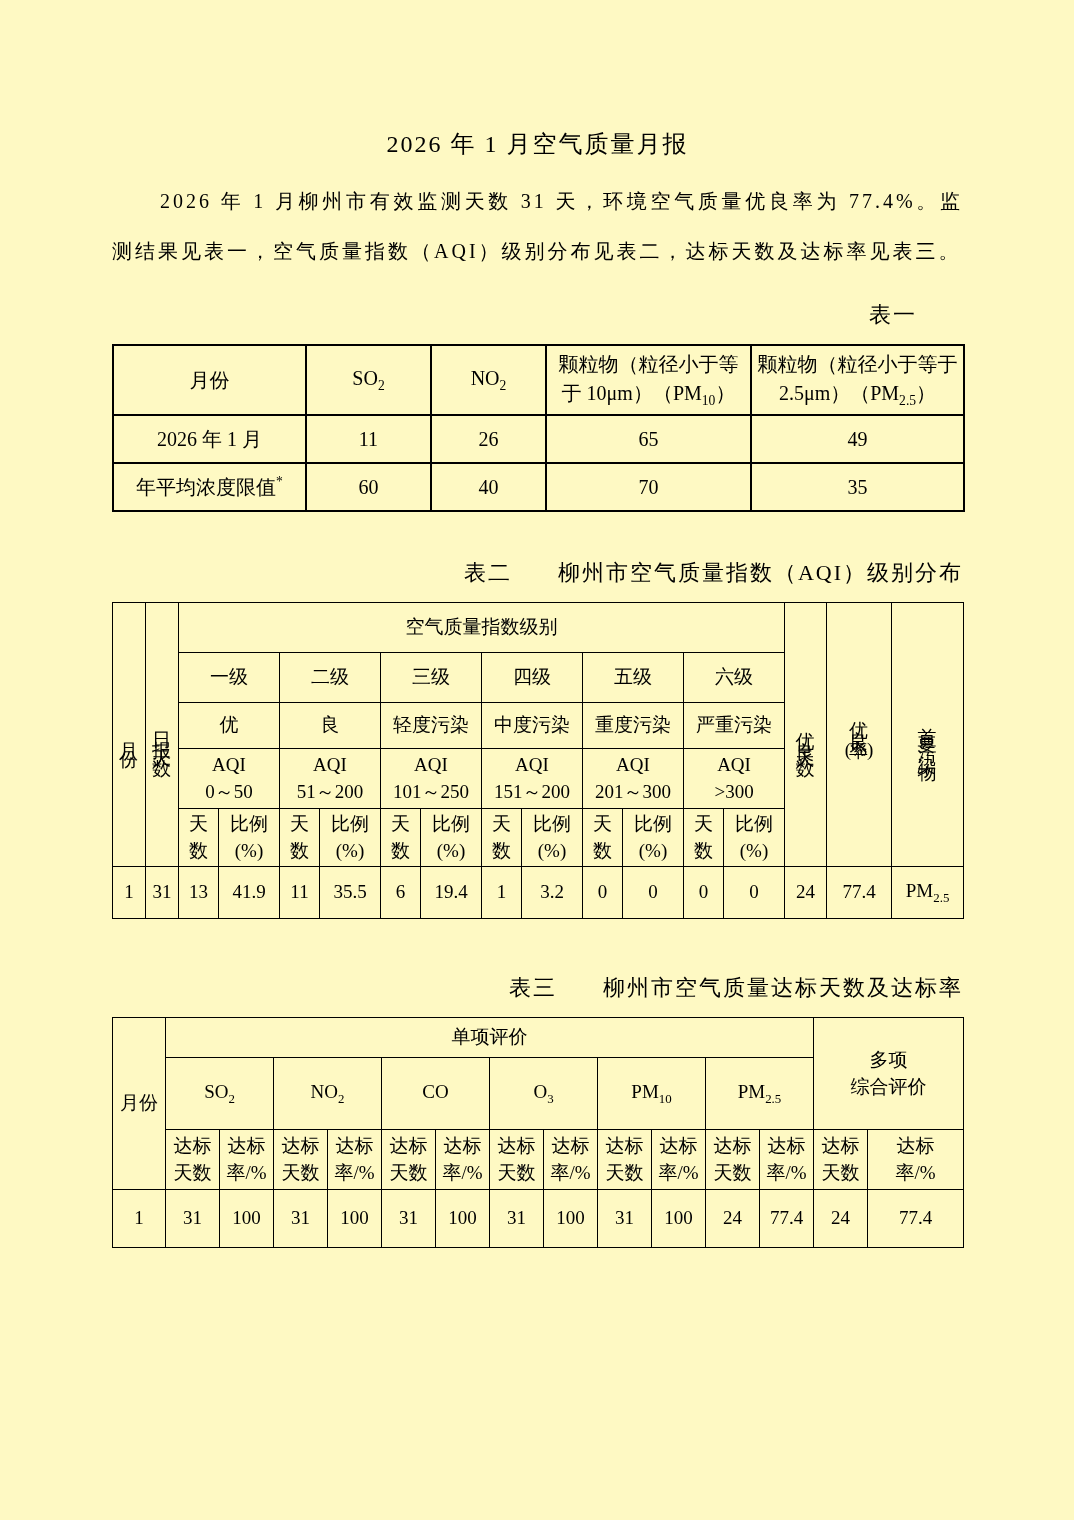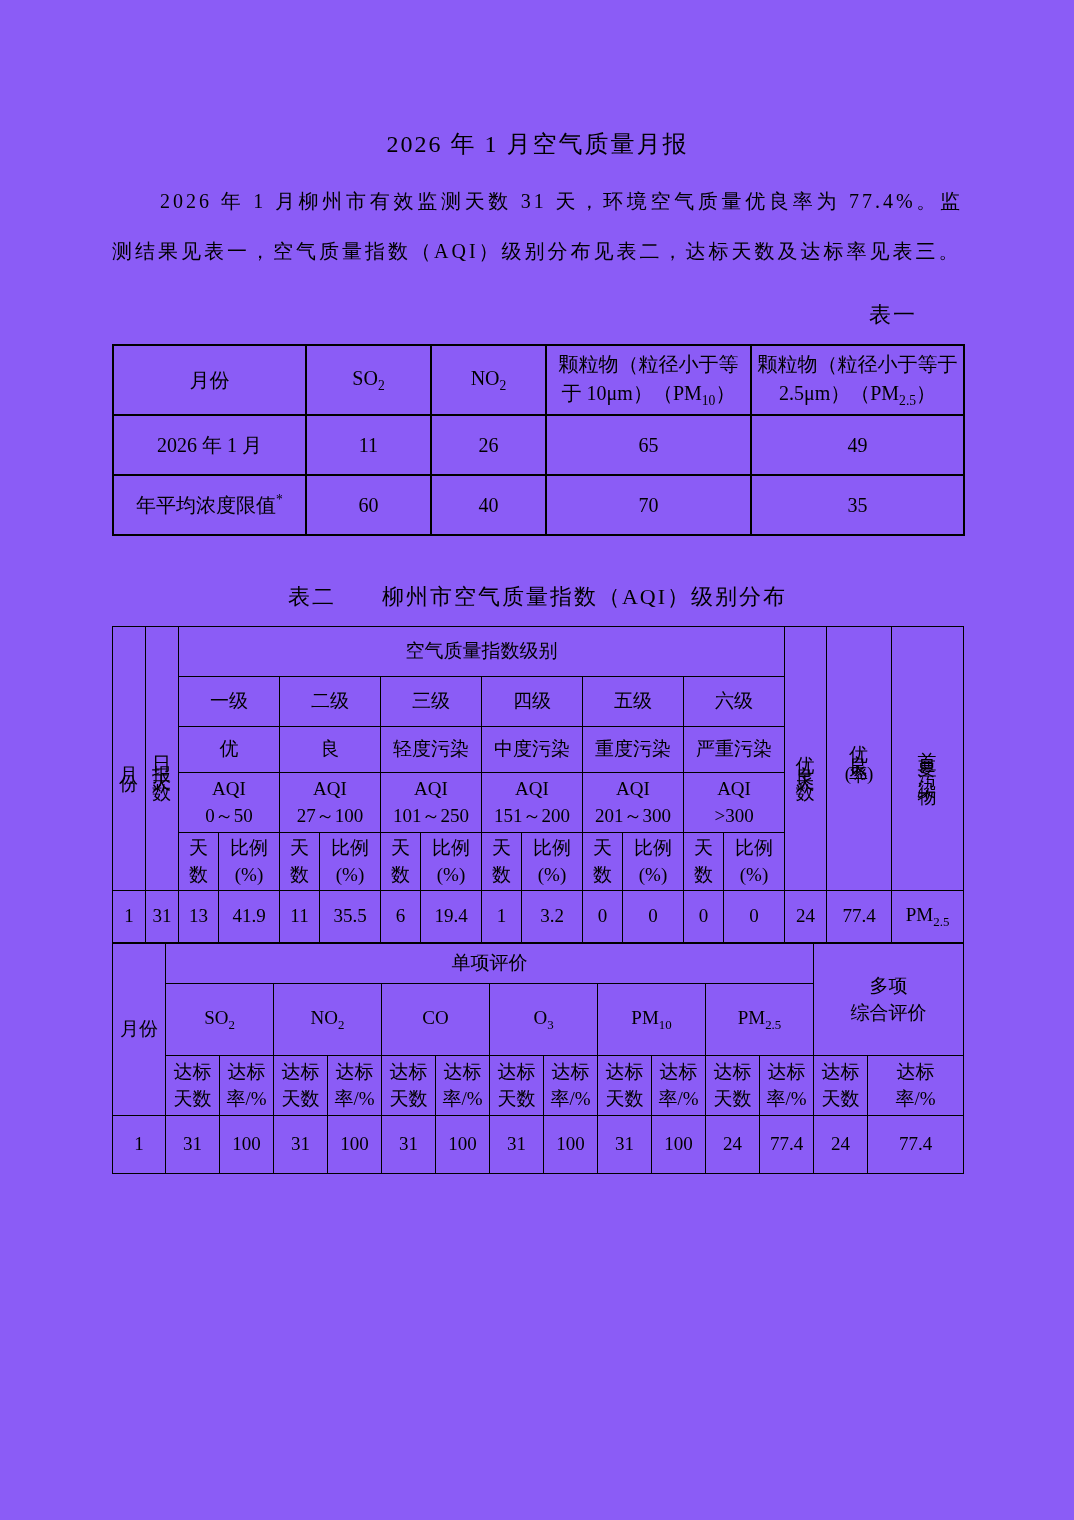--- a/index.html
+++ b/index.html
@@ -1,20 +1,20 @@
 <!DOCTYPE html>
 <html lang="zh"><head>
 <meta charset="utf-8">
 <style>
   html,body { margin:0; padding:0; background:#ffffff; }
   .page {
     position:relative;
     width:1074px; height:1520px;
     margin:0 auto;
-    background:#8b5cf6;
+    background:#fef9c3;
     color:#000;
     font-family:"Liberation Serif","DejaVu Serif",serif;
     box-sizing:border-box;
     padding:128px 111px 0 112px;
     overflow:hidden;
   }
   .doc-title {
     font-size:24px; font-weight:normal;
     text-align:center; margin:0 0 16px 0;
     letter-spacing:2px;
@@ -22,34 +22,35 @@
   .intro {
     font-size:20px; line-height:50px;
     text-align:justify; text-indent:48px;
     letter-spacing:3px;
     margin:0 0 10px 0;
   }
   .caption-row {
     display:flex; align-items:flex-end;
     font-size:22px; letter-spacing:2px;
     margin:24px 0 14px 0;
+    flex-direction:column;
   }
   .caption-row .spacer { flex:1; }
   .caption { display:flex; }
   .caption .cap-label { margin-right:46px; }
   .unit-cell { flex:1; text-align:right; font-size:20px; letter-spacing:1px; }
   .cap2 { margin-top:46px; }
   .cap3 { margin-top:54px; }
 
   table { border-collapse:collapse; table-layout:fixed; width:851px; }
   td { text-align:center; vertical-align:middle; padding:1px 2px; overflow:hidden; }
   .t1 td { border:2px solid #000; font-size:20px; line-height:1.45; }
   .t2 td, .t3 td { border:1px solid #000; font-size:19px; line-height:1.4; }
   .t1 .hrow { height:70px; }
-  .t1 .drow { height:60px; }
+  .t1 .drow { height:48px; }
 
   .t2 .r1 { height:50px; }
   .t2 .r2 { height:50px; }
   .t2 .r3 { height:46px; }
   .t2 .r4 { height:60px; }
   .t2 .r5 { height:58px; }
   .t2 .r6 { height:52px; }
 
   .t3 .r1 { height:40px; }
   .t3 .r2 { height:72px; }
@@ -177,21 +178,21 @@
       <td colspan="2">重度污染</td>
       <td colspan="2">严重污染</td>
     </tr>
     <tr class="r4">
       <td colspan="2">
             <div>AQI</div>
             <div>0～50</div>
           </td>
       <td colspan="2">
             <div>AQI</div>
-            <div>27～100</div>
+            <div>51～200</div>
           </td>
       <td colspan="2">
             <div>AQI</div>
             <div>101～250</div>
           </td>
       <td colspan="2">
             <div>AQI</div>
             <div>151～200</div>
           </td>
       <td colspan="2">
@@ -268,20 +269,28 @@
       <td>0</td>
       <td>0</td>
       <td>0</td>
       <td>24</td>
       <td>77.4</td>
       <td><span>PM</span><sub>2.5</sub></td>
     </tr>
   </tbody>
     </table>
 
+  <div class="caption-row cap3">
+    <span class="spacer"></span>
+    <div class="caption">
+      <span class="cap-label">表三</span>
+      <span class="cap-title">柳州市空气质量达标天数及达标率</span>
+    </div>
+    <span class="spacer"></span>
+  </div>
 
   <table class="t3">
     <colgroup>
       <col style="width:53px">
       <col style="width:54px">
         <col style="width:54px">
         <col style="width:54px">
         <col style="width:54px">
       <col style="width:54px">
         <col style="width:54px">

